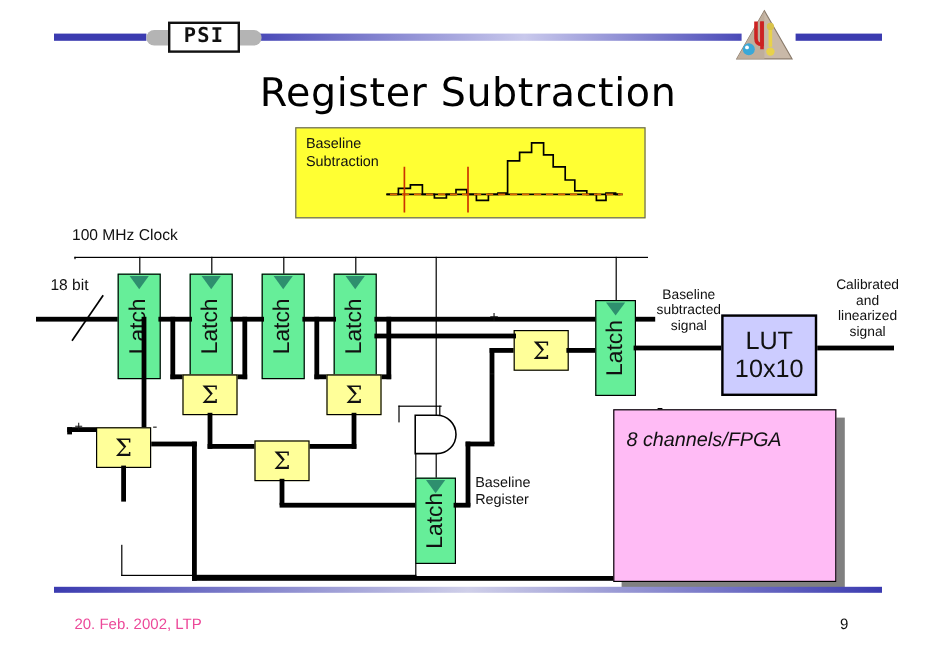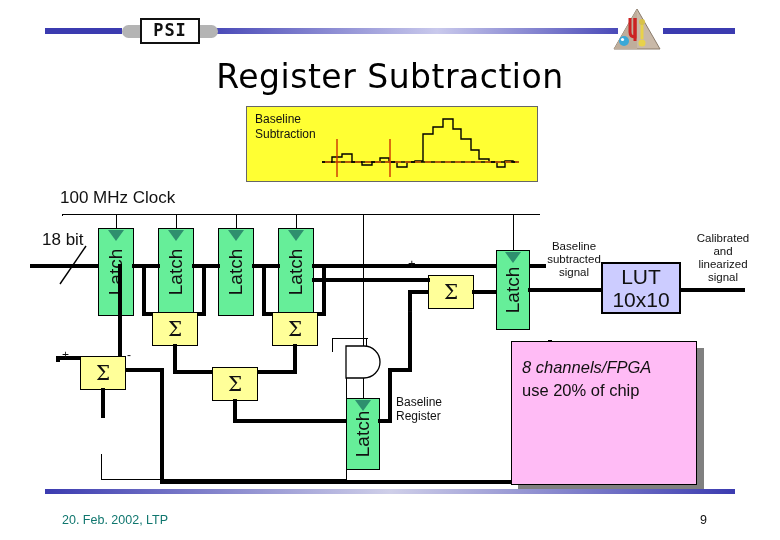--- a/index.html
+++ b/index.html
@@ -24,21 +24,21 @@
   .psi-box{position:absolute;left:18px;top:0;width:60px;height:26px;
      background:#ffffff;border:2px solid #111;box-sizing:border-box;}
   .psi-text{position:absolute;left:18px;top:0;width:60px;height:26px;
      font-family:"DejaVu Sans Mono", monospace;font-weight:bold;font-size:17px;
      line-height:24px;text-align:center;color:#111;letter-spacing:1px;}
 
   .tri-logo{position:absolute;left:613px;top:8px;width:48px;height:42px;}
 
   .footer-bar{position:absolute;left:45px;top:489px;width:690px;height:5px;
      background:linear-gradient(to right,#3b3bb0 0%,#cfcfe9 50%,#3b3bb0 100%);}
-  .footer-date{position:absolute;left:62px;top:513px;font-size:12.5px;color:#0f766e;}
+  .footer-date{position:absolute;left:62px;top:513px;font-size:12.5px;color:#ec4899;}
   .footer-page{position:absolute;left:700px;top:513px;font-size:12.5px;color:#111;}
 
   
   .title{position:absolute;left:0;top:57px;width:780px;text-align:center;
      font-family:"DejaVu Sans", sans-serif;font-size:33px;color:#000;
      letter-spacing:.5px;}
 
   
   .wave-box{position:absolute;left:246px;top:106px;width:292px;height:76px;
      background:#ffff33;border:1px solid #666;box-sizing:border-box;}
@@ -68,21 +68,21 @@
      color:#111;display:flex;align-items:center;justify-content:center;}
   .thr{position:absolute;background:#ffff99;border:1px solid #000;
      box-sizing:border-box;font-size:20px;color:#111;font-weight:bold;
      display:flex;align-items:center;justify-content:center;}
 
   .lut{position:absolute;background:#ccccff;border:2px solid #000;
      box-sizing:border-box;display:flex;flex-direction:column;
      align-items:center;justify-content:center;font-size:21px;color:#111;
      line-height:23px;}
 
-  .plab{position:absolute;font-size:17px;color:#111;}
+  .plab{position:absolute;font-size:13px;color:#111;}
   .lab{position:absolute;font-size:11.5px;color:#111;text-align:center;
      line-height:13px;}
   .lab-l{position:absolute;font-size:12px;color:#111;line-height:14px;}
 
   .pink{position:absolute;left:511px;top:341px;width:186px;height:144px;
      background:#ffbbf5;border:1.5px solid #000;box-sizing:border-box;
      font-size:16.5px;color:#111;line-height:23px;}
   .pink-shadow{position:absolute;left:518px;top:348px;width:186px;height:144px;
      background:#808080;}
   .pink p{margin:0;padding:0 0 0 10px;}
@@ -250,36 +250,35 @@
     <div class="latch-txt">Latch</div>
   </div>
   <div class="wire h" style="left:528px;top:288px;width:77px;"></div>
 
   <div class="lab" style="left:538px;top:240px;width:72px;">
     <div>Baseline</div>
     <div>subtracted</div>
     <div>signal</div>
   </div>
 
-  <div class="lut" style="left:601px;top:262px;width:80px;height:52px;">
+  <div class="lut" style="left:601px;top:262px;width:80px;height:68px;">
     <div>LUT</div>
     <div>10x10</div>
   </div>
   <div class="wire h" style="left:681px;top:288px;width:64px;"></div>
 
   <div class="lab" style="left:680px;top:232px;width:86px;">
     <div>Calibrated</div>
     <div>and</div>
     <div>linearized</div>
     <div>signal</div>
   </div>
 
   <div class="pink-shadow"></div>
   <div class="pink">
     <p class="p2">8 channels/FPGA</p>
-    <p>use 20% of chip</p>
   </div>
 
   <div class="footer-bar"></div>
   <div class="footer-date">20. Feb. 2002, LTP</div>
   <div class="footer-page">9</div>
 
 </div>
 
 </body></html>

